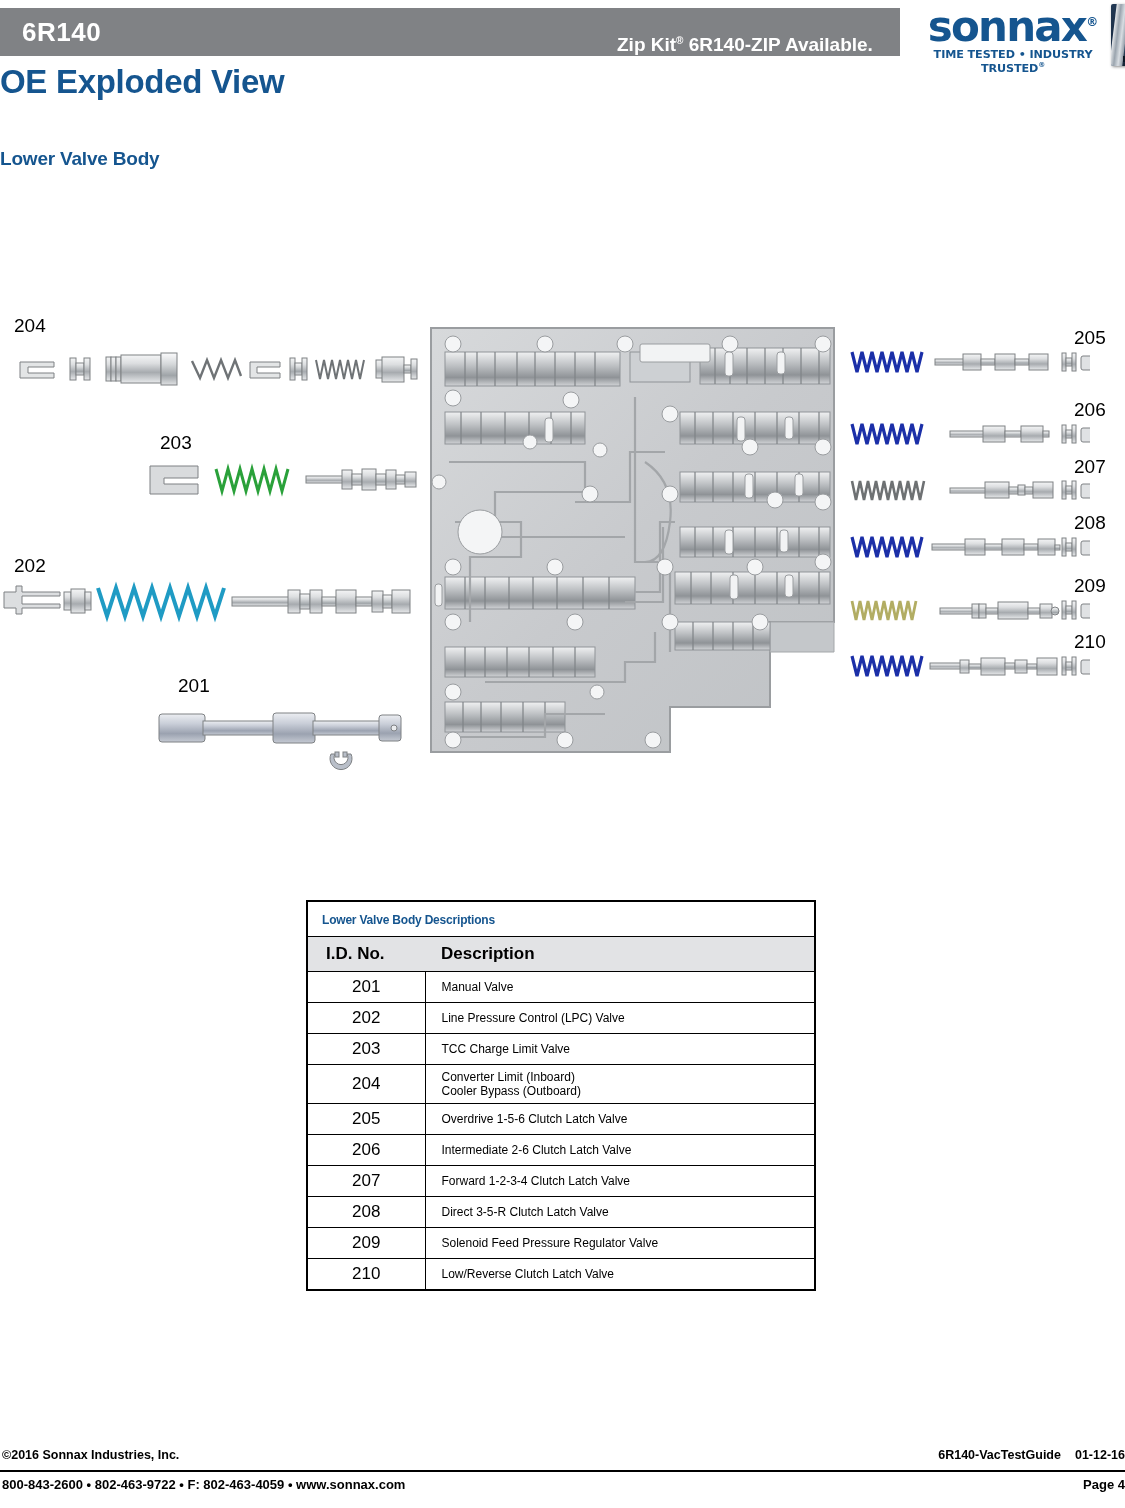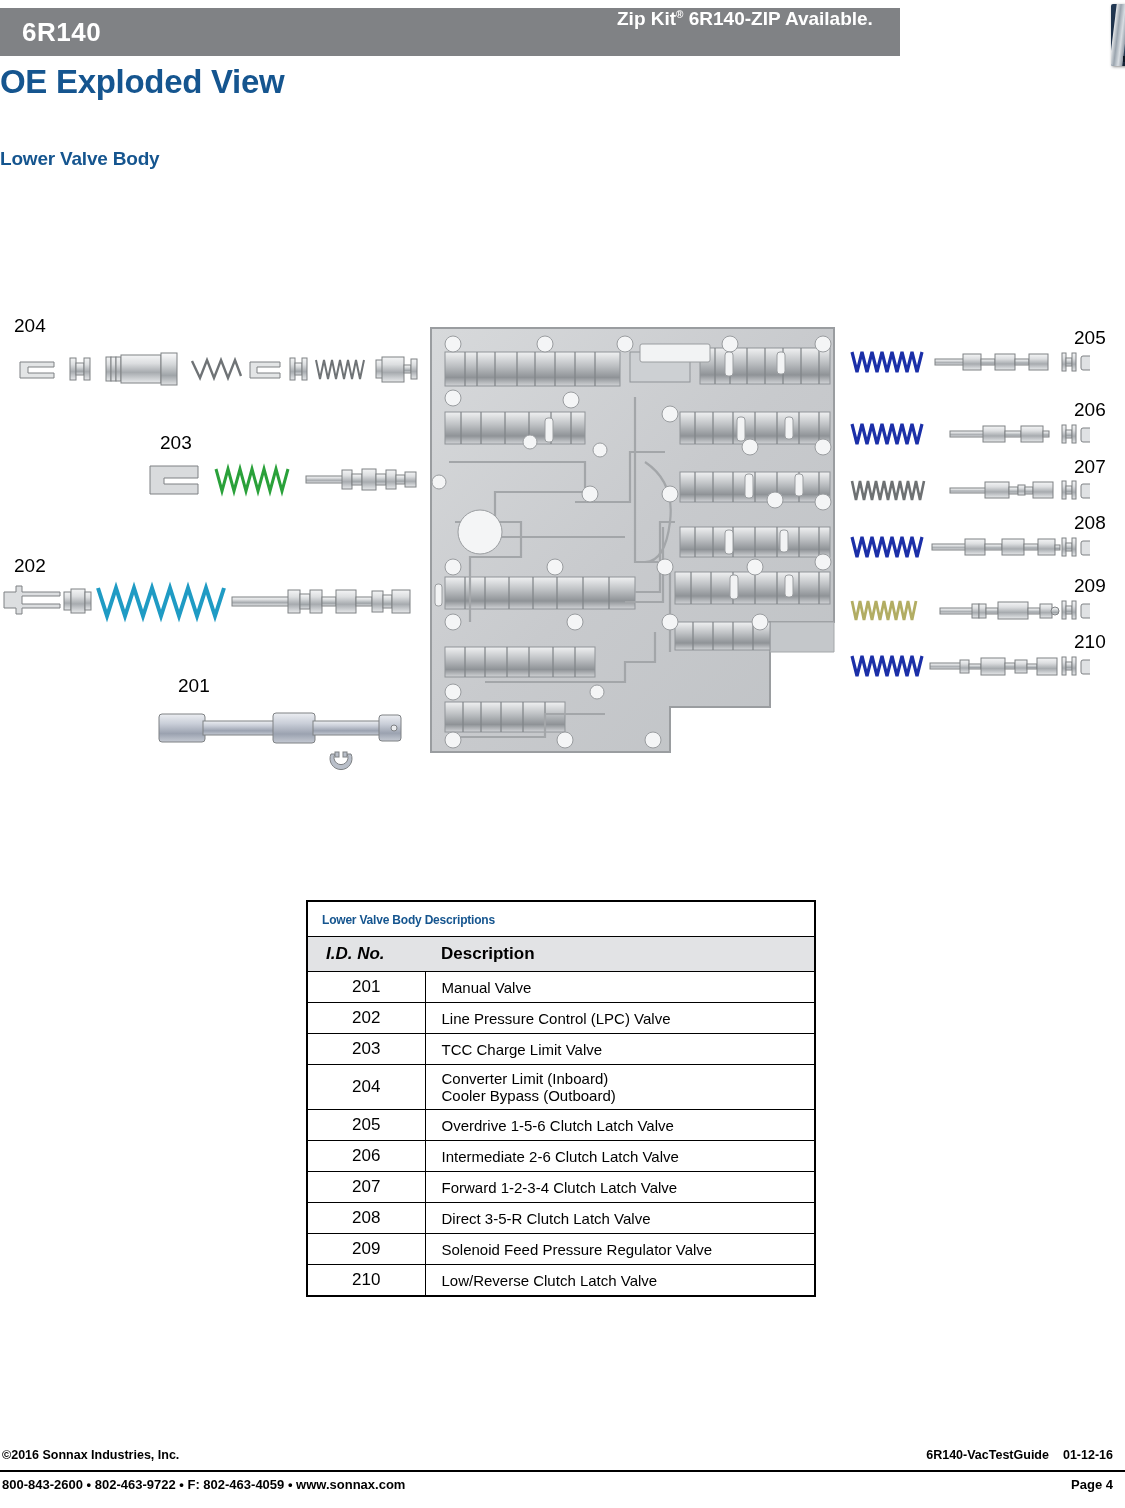--- a/index.html
+++ b/index.html
@@ -17,21 +17,21 @@
     width: 900px; height: 48px;
     background: #808285;
     display: flex; align-items: center;
   }
   .model-no {
     color: #ffffff; font-size: 26px; font-weight: bold;
     letter-spacing: .5px; margin-left: 22px;
   }
   .zip-promo {
     position: absolute; left: 555px; top: 8px;
-    height: 48px; display: flex; align-items: flex-start;
+    height: 48px; display: flex; align-items: flex-end;
   }
   .zip-box {
     position: absolute; left: 556px; top: -4px;
     width: 46px; height: 62px;
     background: linear-gradient(125deg,#233a55 0%,#1b2e46 28%,#3c5874 45%,#142435 62%,#24374d 100%);
     border-radius: 2px;
     box-shadow: 1px 1px 3px rgba(0,0,0,.45);
     overflow: hidden;
   }
   .zip-box::before {
@@ -114,65 +114,69 @@
     border: none; border-bottom: 1px solid #000;
     padding: 11px 14px 9px 14px;
     color: #15558f; font-size: 12px; font-weight: bold;
     letter-spacing: -0.2px;
   }
   .tbl-head td {
     background: #e2e3e5; font-size: 17px; font-weight: bold;
     padding: 7px 0 7px 0; border-left: none; border-right: none;
     border-top: none;
   }
-  .tbl-head td.c-id { padding-left: 18px; font-style: italic; }
+  .tbl-head td.c-id { padding-left: 18px; }
   .tbl-head td.c-desc { padding-left: 16px; }
   .desc-table td.id-cell {
     width: 118px; text-align: center; font-size: 17px; padding: 5px 0;
     border-left: none;
   }
   .desc-table td.desc-cell {
-    font-size: 15px; padding: 5px 0 5px 16px; border-right: none;
+    font-size: 12px; padding: 5px 0 5px 16px; border-right: none;
   }
   .desc-cell .l2 { display: block; }
 
   
   .footer-rule {
     position: absolute; left: 0; top: 1470px; width: 1125px;
     border-top: 2px solid #000;
   }
   .footer-line1 {
     position: absolute; top: 1448px; width: 1125px;
     font-size: 12.5px; font-weight: bold; color: #000;
   }
   .footer-line2 {
     position: absolute; top: 1477px; width: 1125px;
     font-size: 13px; font-weight: bold; color: #000;
   }
   .f-left { position: absolute; left: 2px; }
-  .f-right { position: absolute; right: 12px; text-align: center; white-space: nowrap; }
+  .f-right { position: absolute; right: 0; text-align: center; white-space: nowrap; }
   .f-right .gap { display: inline-block; width: 14px; }
 </style>
 </head>
 <body>
 
 <div class="page">
 
   <div class="header-bar">
     <span class="model-no">6R140</span>
   </div>
 
   <div class="zip-promo">
     <div class="zip-box">
 
       <div class="zip-box-bottom"></div>
     </div>
     <div class="zip-text"><span>Zip Kit</span><span class="reg">®</span><span> 6R140-ZIP </span><span>Available.</span></div>
   </div>
 
+  <div class="sonnax-logo">
+    <div class="sonnax-word"><span>sonnax</span><span class="reg">®</span></div>
+    <div class="sonnax-tag"><span>TIME TESTED • INDUSTRY TRUSTED</span><span class="reg">®</span></div>
+  </div>
 
   <div class="doc-title">OE Exploded View</div>
   <div class="section-title">Lower Valve Body</div>
 
   <div class="diagram">
 
     <div class="callout" style="left:14px;  top:15px;">204</div>
     <div class="callout" style="left:160px; top:132px;">203</div>
     <div class="callout" style="left:14px;  top:255px;">202</div>
     <div class="callout" style="left:178px; top:375px;">201</div>

